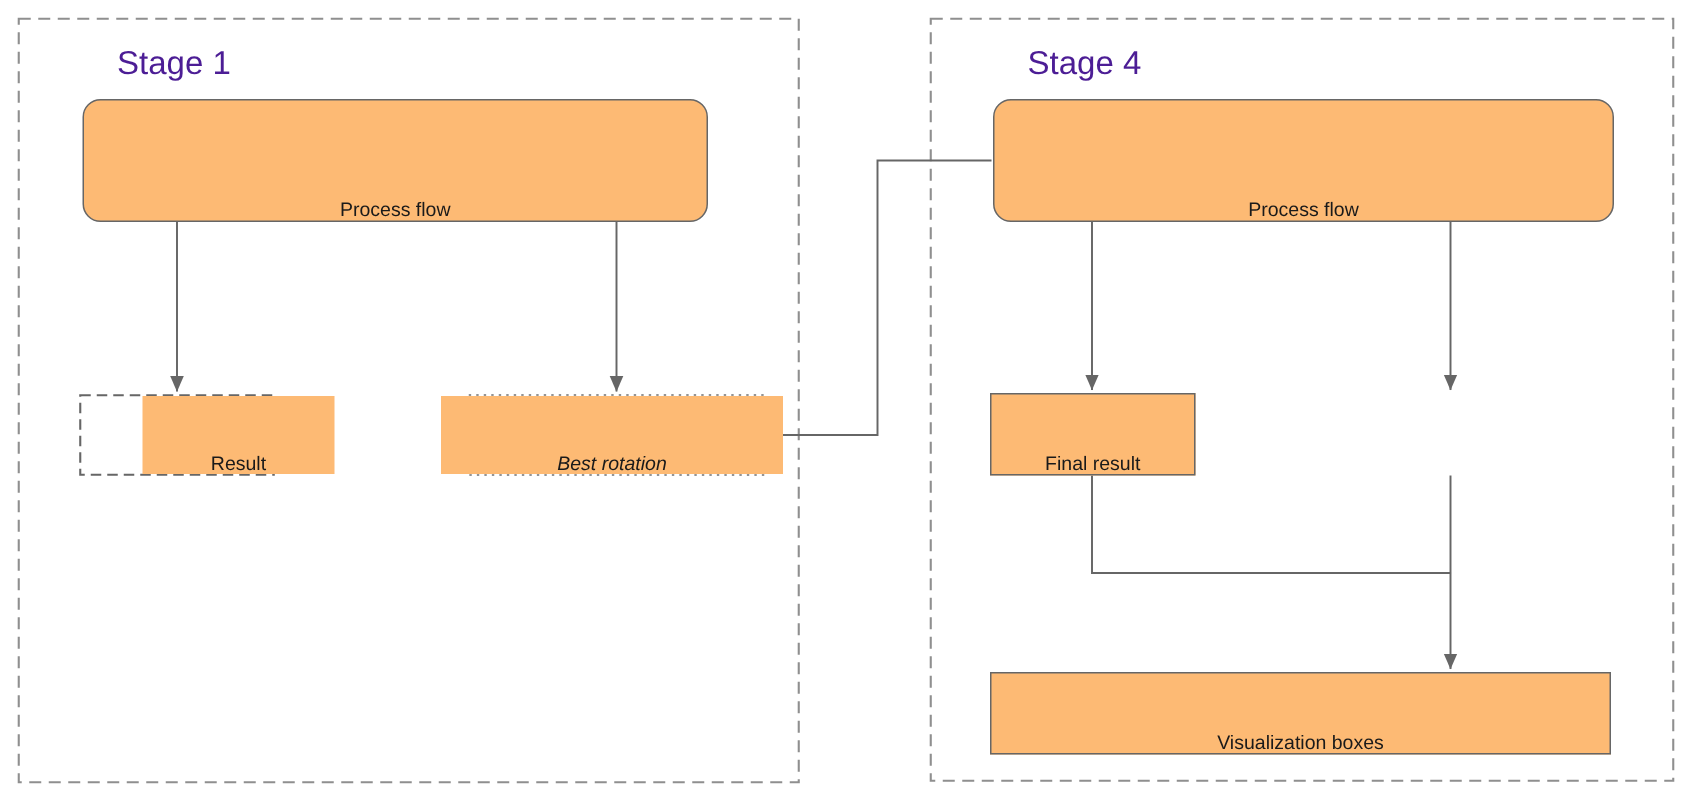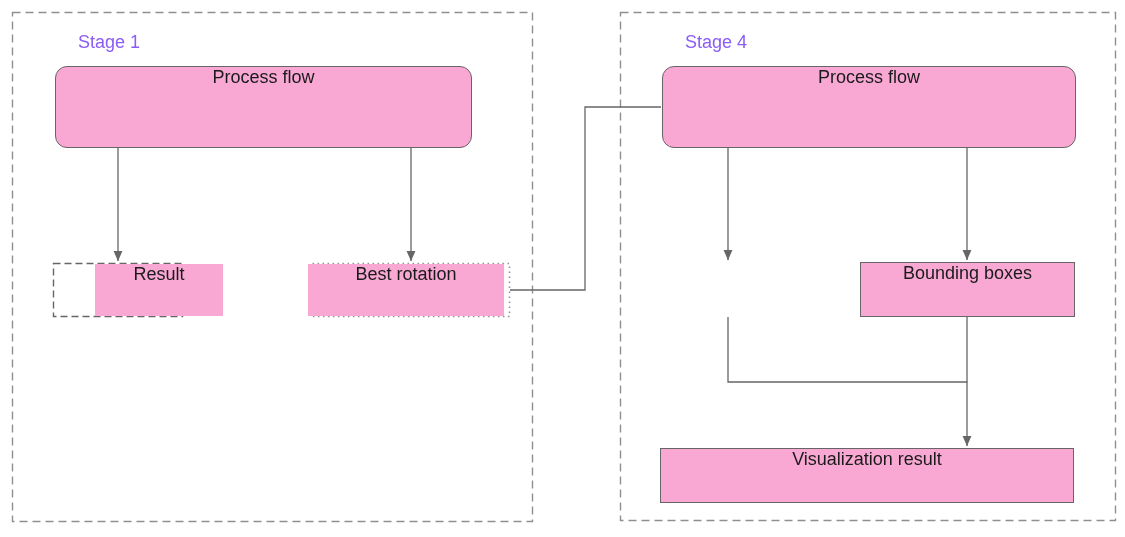--- a/index.html
+++ b/index.html
@@ -18,45 +18,45 @@
   }
   .edges {
     position: absolute;
     left: 0;
     top: 0;
     width: 1125px;
     height: 537px;
   }
   .stage-title {
     position: absolute;
-    font-size: 18px;
+    font-size: 22px;
     line-height: 20px;
-    color: #8b5cf6;
+    color: #4c1d95;
     white-space: nowrap;
   }
   .node {
     position: absolute;
     box-sizing: border-box;
-    background: #f9a8d4;
+    background: #fdba74;
     display: flex;
-    align-items: flex-start;
+    align-items: flex-end;
     justify-content: center;
-    font-size: 18px;
+    font-size: 13px;
     text-align: center;
     color: #1a1a1a;
   }
   .node.solid   { border: 1.4px solid #666666; }
   .node.rounded { border: 1.4px solid #666666; border-radius: 12px; }
   .node.nofill-border { border: none; } 
 
   
   #s1-process   { left: 55px;  top: 66px;  width: 417px; height: 82px; }
   #s2-process   { left: 662px; top: 66px;  width: 414px; height: 82px; }
   #s1-result    { left: 54px;  top: 264px; width: 128px; height: 52px; margin-left: 41px; }
-  #s1-bestrot   { left: 308px; top: 264px; width: 196px; height: 52px; }
+  #s1-bestrot   { left: 294px; top: 264px; width: 228px; height: 52px; font-style: italic; }
   #s2-final     { left: 660px; top: 262px; width: 137px; height: 55px; }
   #s2-bboxes    { left: 860px; top: 262px; width: 215px; height: 55px; }
   #s2-viz       { left: 660px; top: 448px; width: 414px; height: 55px; }
   #s1-title     { left: 78px;  top: 32px; }
   #s2-title     { left: 685px; top: 32px; }
 </style>
 </head>
 <body>
 
 <div class="canvas">
@@ -92,20 +92,20 @@
   <div class="node nofill-border" id="s1-result">
     <span>Result</span>
   </div>
   <div class="node nofill-border" id="s1-bestrot">
     <span>Best rotation</span>
   </div>
 
   <div class="node rounded" id="s2-process">
     <span>Process flow</span>
   </div>
-  <div class="node solid" id="s2-bboxes">
-    <span>Bounding boxes</span>
+  <div class="node solid" id="s2-final">
+    <span>Final result</span>
   </div>
   <div class="node solid" id="s2-viz">
-    <span>Visualization result</span>
+    <span>Visualization boxes</span>
   </div>
 
 </div>
 
 </body></html>

